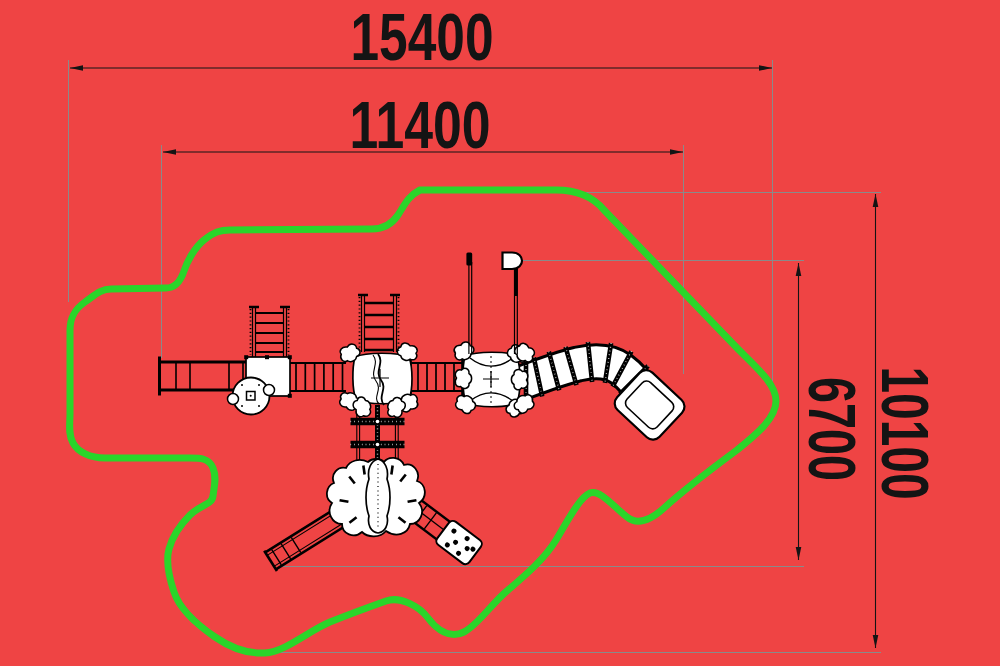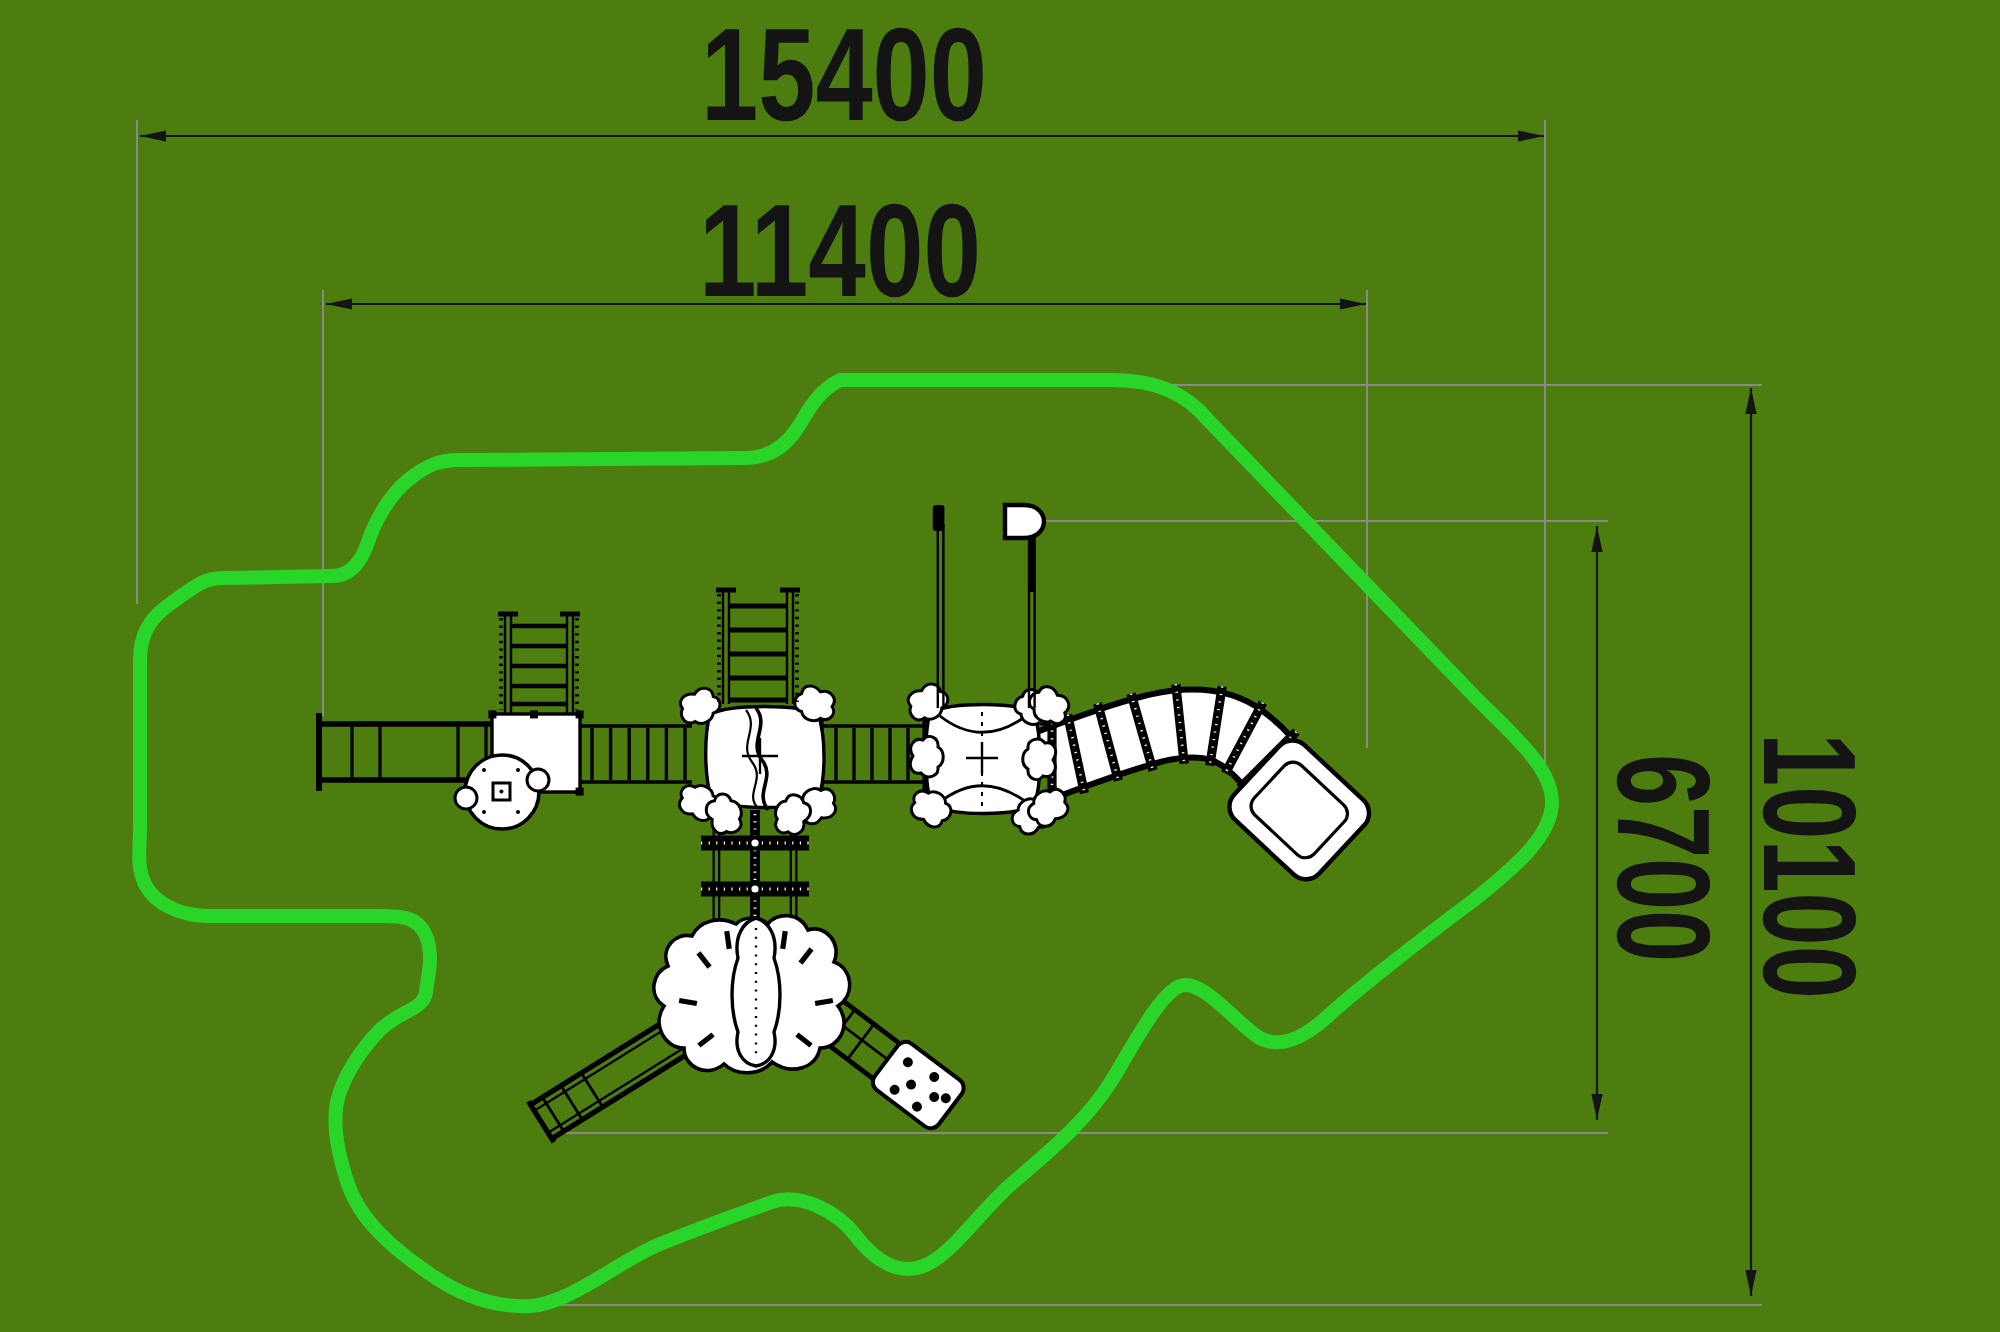--- a/index.html
+++ b/index.html
@@ -1,16 +1,16 @@
 <!DOCTYPE html>
 <html style="--safety-zone: #2AD52A; --drawing-line: #141414; --extension-line: #8A8A8A; --dimension-text: #141414;"><head>
 <meta charset="utf-8">
 <style>
   html,body{margin:0;padding:0;background:#ffffff;}
-  .stage{position:relative;width:1000px;height:666px;background:#4d7c0f;overflow:hidden;}
+  .stage{position:relative;width:1000px;height:666px;background:#ef4444;overflow:hidden;}
   svg{position:absolute;left:0;top:0;}
   .dimtext{
     font-family:"Liberation Sans", sans-serif;
     font-weight:700;
     fill:var(--dimension-text,#141414);
   }
   .extline{stroke:var(--extension-line,#8a8a8a);stroke-width:1;}
   .dimline{stroke:var(--drawing-line,#1a1a1a);stroke-width:1.1;}
   .arrow{fill:var(--drawing-line,#1a1a1a);stroke:none;}
   .zone{stroke:var(--safety-zone,#2ad52a);}

